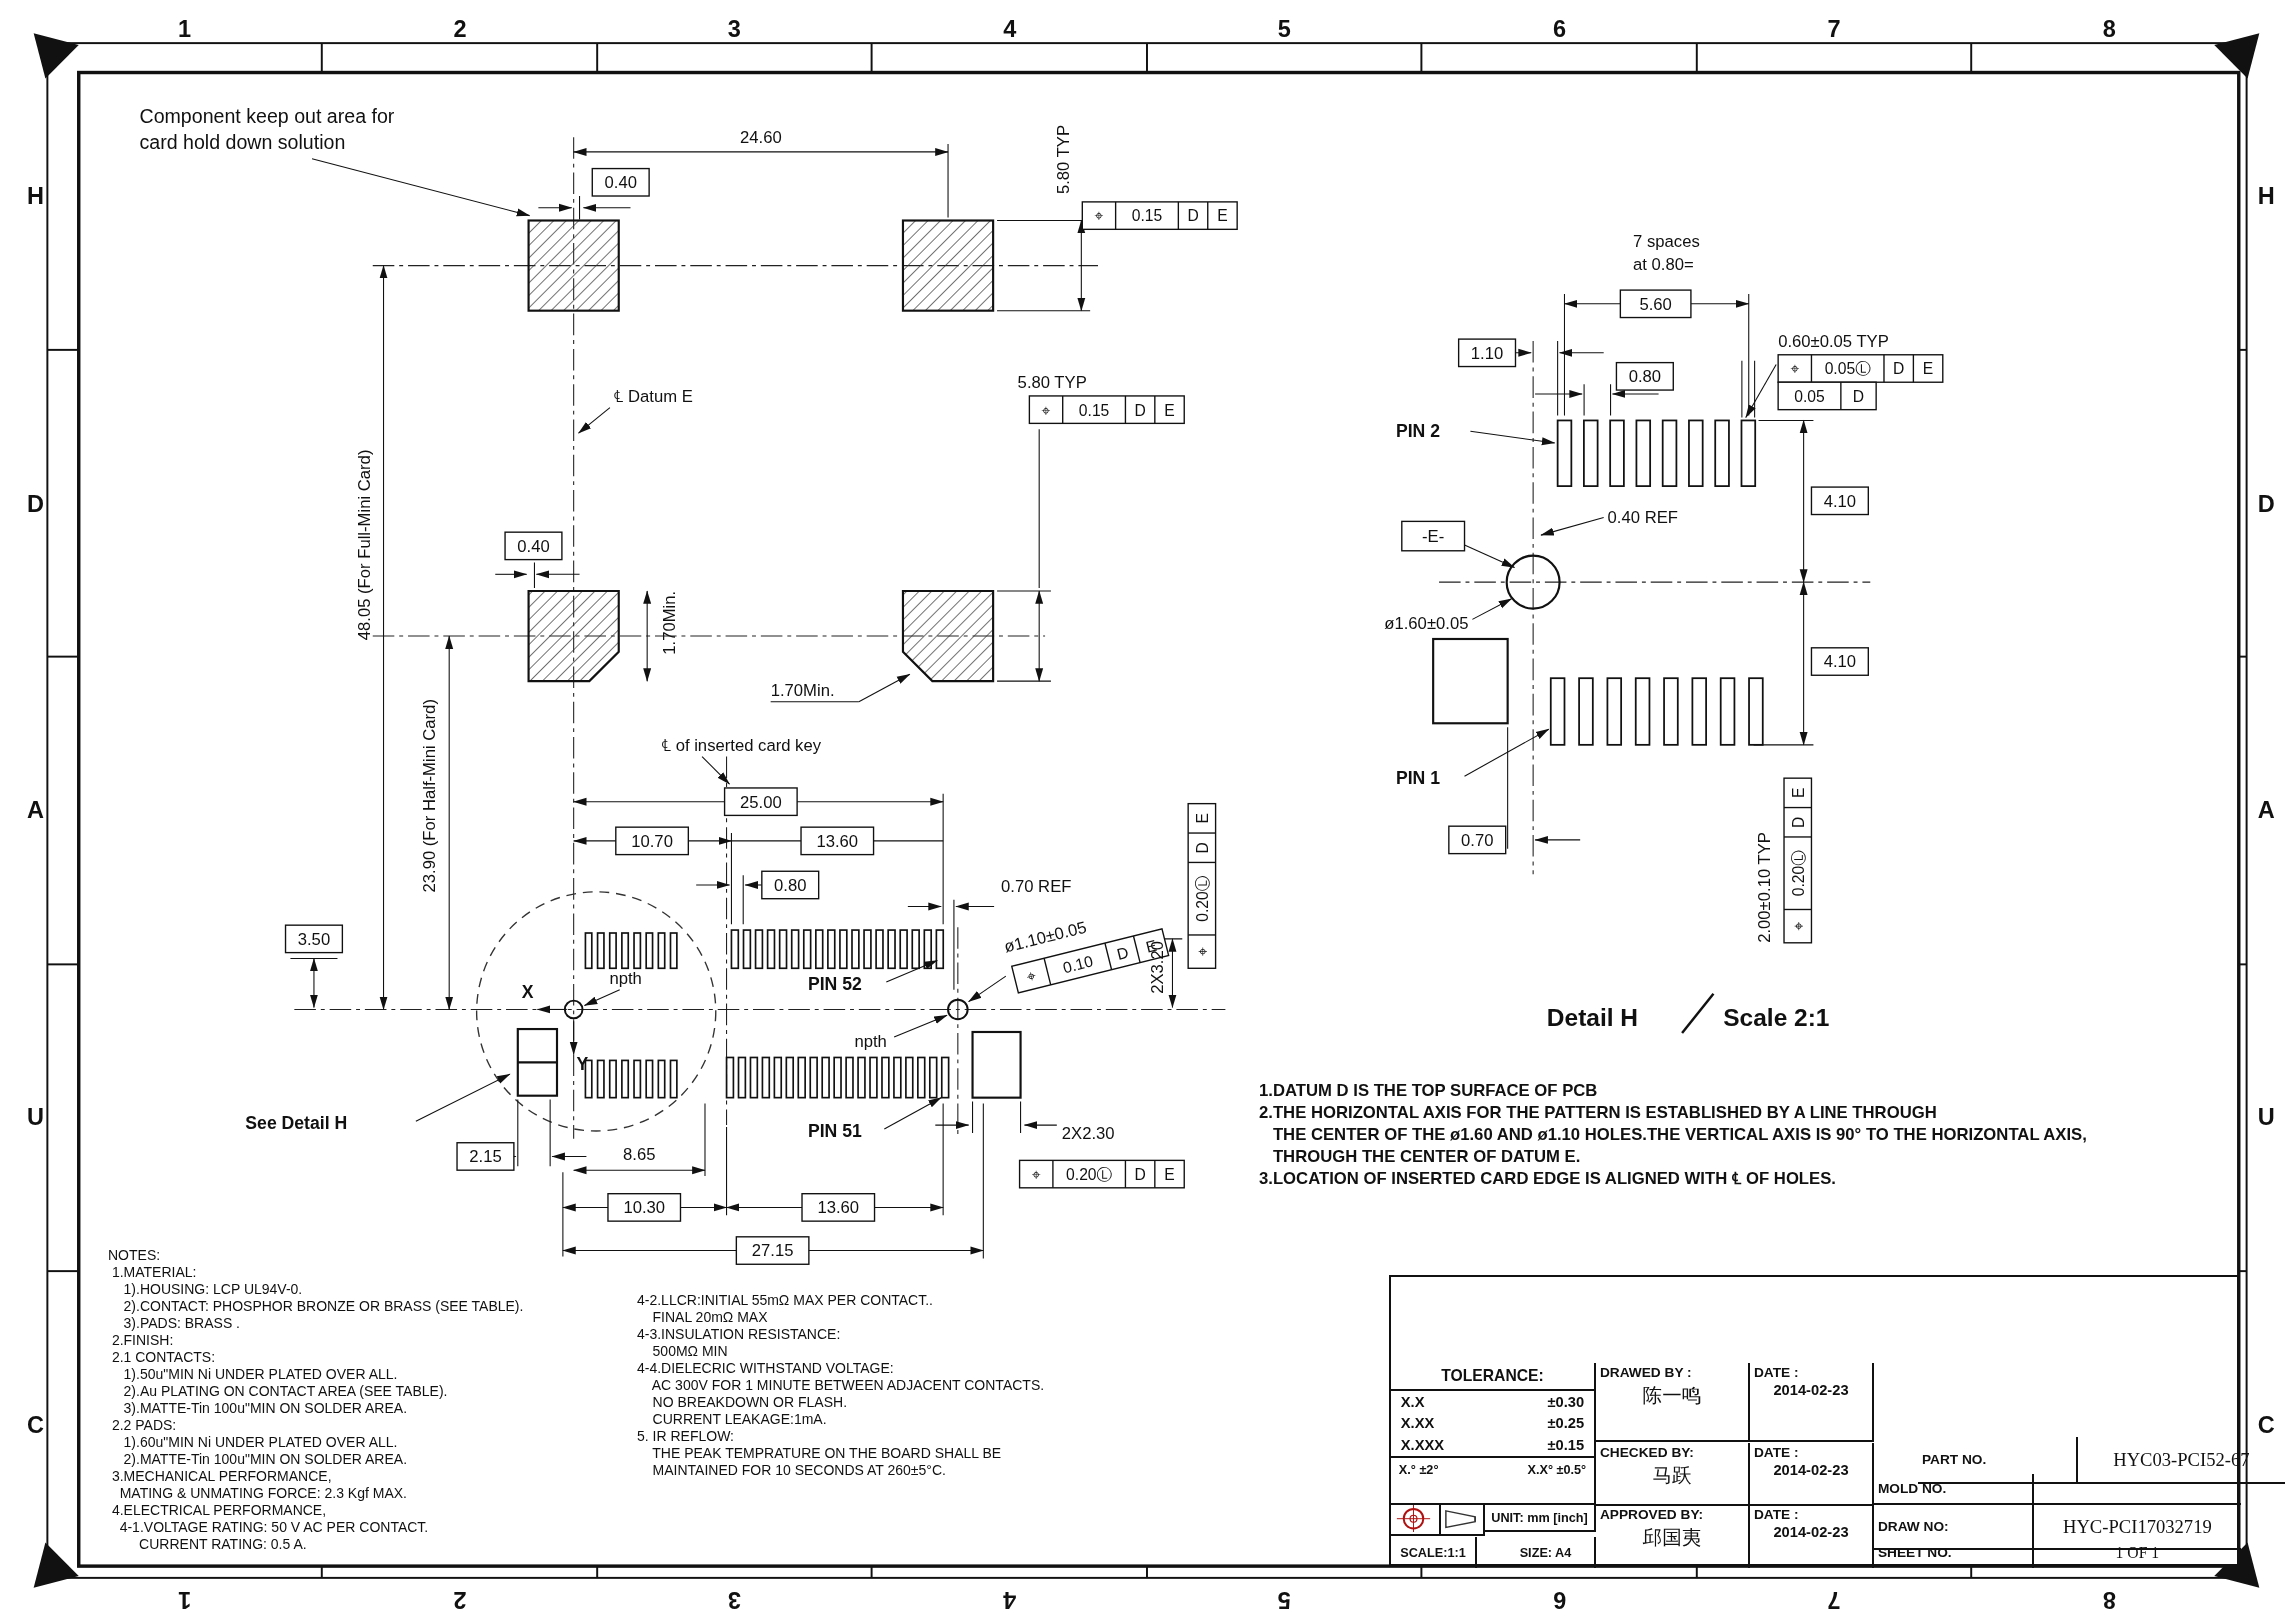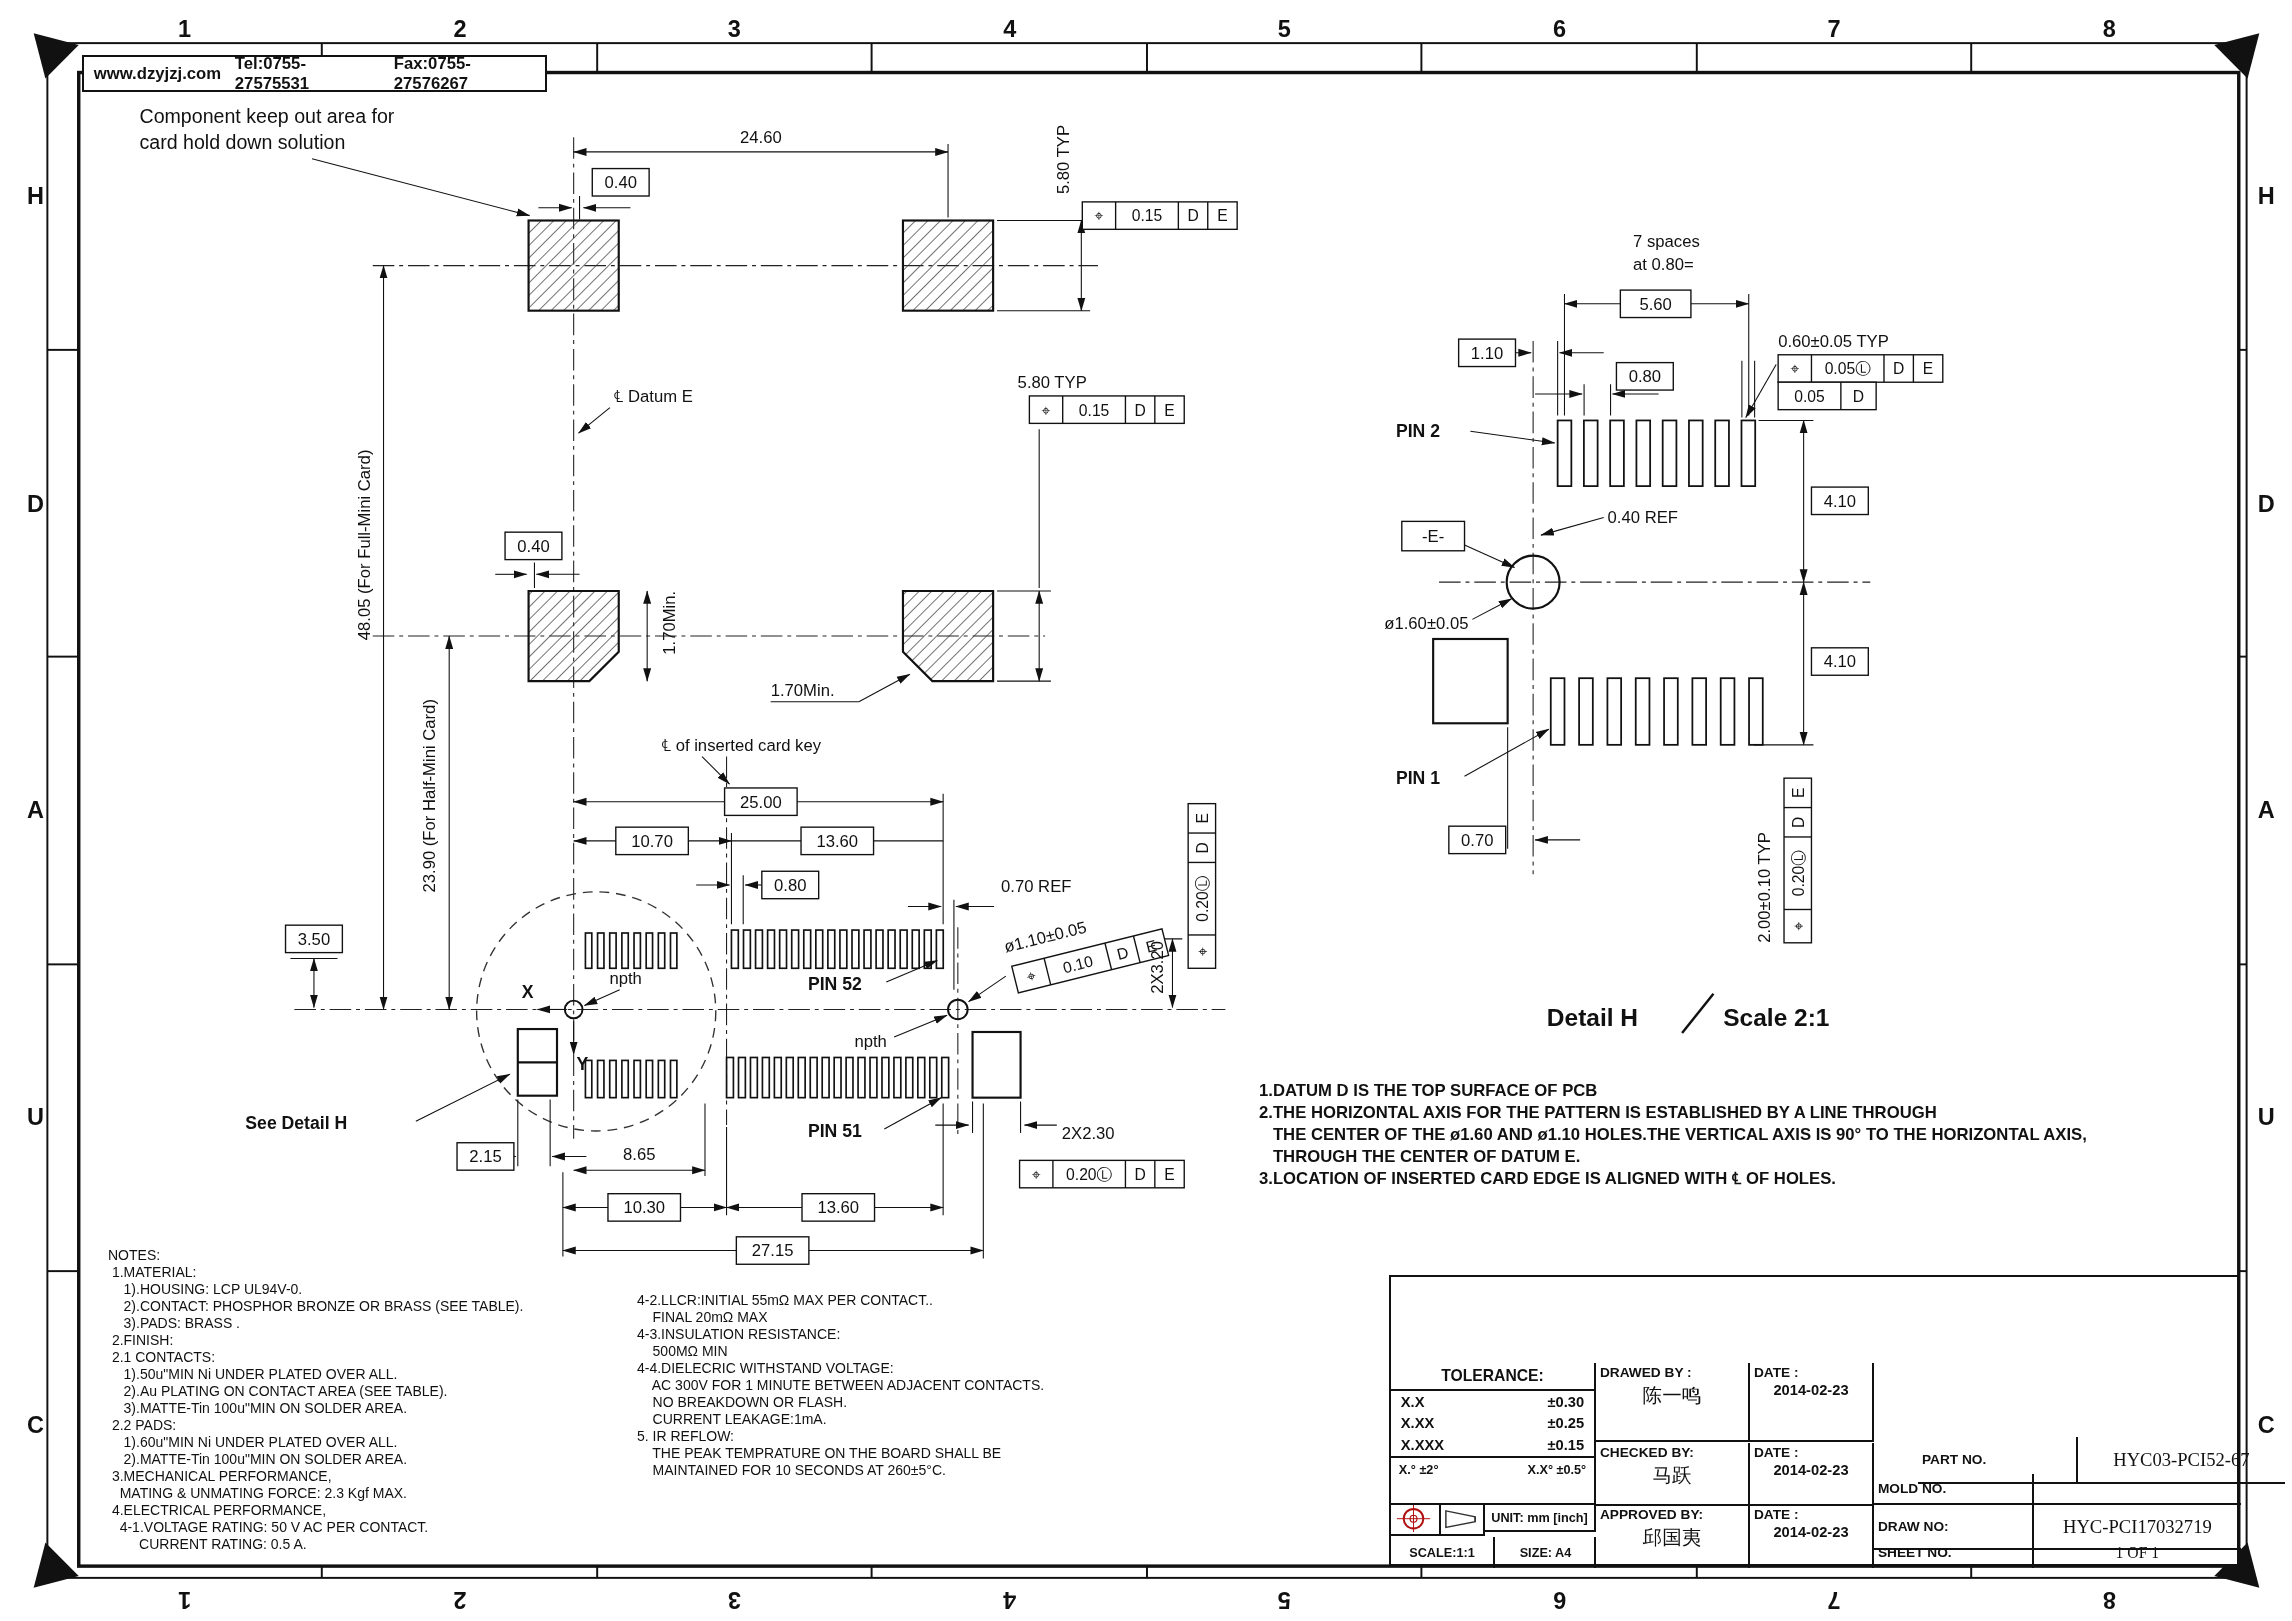--- a/index.html
+++ b/index.html
@@ -477,25 +477,20 @@
   <text class="d" x="1877" y="681" text-anchor="middle">4.10</text>
   <text class="db" x="1424" y="800">PIN 1</text>
   <text class="d" x="1507" y="863" text-anchor="middle">0.70</text>
   <text class="d" transform="translate(1806,962) rotate(-90)">2.00±0.10 TYP</text>
   <text class="big" x="1578" y="1047">Detail H</text>
   <text class="big" x="1758" y="1047">Scale 2:1</text>
 </g>
 </svg>
 
 
-<div id="infobar" class="abs">
-  <span>www.dzyjzj.com</span>
-  <span>Tel:0755-27575531</span>
-  <span>Fax:0755-27576267</span>
-</div>
 
 <div id="pattern-notes" class="abs"><div>1.DATUM D IS THE TOP SURFACE OF PCB</div><div>2.THE HORIZONTAL AXIS FOR THE PATTERN IS ESTABLISHED BY A LINE THROUGH</div><div>   THE CENTER OF THE ø1.60 AND ø1.10 HOLES.THE VERTICAL AXIS IS 90° TO THE HORIZONTAL AXIS,</div><div>   THROUGH THE CENTER OF DATUM E.</div><div>3.LOCATION OF INSERTED CARD EDGE IS ALIGNED WITH ℄ OF HOLES.</div></div>
 <div id="notes-left" class="abs"><div>NOTES:</div><div> 1.MATERIAL:</div><div>    1).HOUSING: LCP UL94V-0.</div><div>    2).CONTACT: PHOSPHOR BRONZE OR BRASS (SEE TABLE).</div><div>    3).PADS: BRASS .</div><div> 2.FINISH:</div><div> 2.1 CONTACTS:</div><div>    1).50u"MIN Ni UNDER PLATED OVER ALL.</div><div>    2).Au PLATING ON CONTACT AREA (SEE TABLE).</div><div>    3).MATTE-Tin 100u"MIN ON SOLDER AREA.</div><div> 2.2 PADS:</div><div>    1).60u"MIN Ni UNDER PLATED OVER ALL.</div><div>    2).MATTE-Tin 100u"MIN ON SOLDER AREA.</div><div> 3.MECHANICAL PERFORMANCE,</div><div>   MATING &amp; UNMATING FORCE: 2.3 Kgf MAX.</div><div> 4.ELECTRICAL PERFORMANCE,</div><div>   4-1.VOLTAGE RATING: 50 V AC PER CONTACT.</div><div>        CURRENT RATING: 0.5 A.</div></div>
 <div id="notes-mid" class="abs"><div>4-2.LLCR:INITIAL 55mΩ MAX PER CONTACT..</div><div>    FINAL 20mΩ MAX</div><div>4-3.INSULATION RESISTANCE:</div><div>    500MΩ MIN</div><div>4-4.DIELECRIC WITHSTAND VOLTAGE:</div><div>    AC 300V FOR 1 MINUTE BETWEEN ADJACENT CONTACTS.</div><div>    NO BREAKDOWN OR FLASH.</div><div>    CURRENT LEAKAGE:1mA.</div><div>5. IR REFLOW:</div><div>    THE PEAK TEMPRATURE ON THE BOARD SHALL BE</div><div>    MAINTAINED FOR 10 SECONDS AT 260±5°C.</div></div>
 
 
 <div id="titleblock" class="abs">
 
 
 
@@ -583,21 +578,21 @@
   </div>
   <div class="cell br bb" style="left:50px;top:228px;width:44px;height:31px;">
     <svg width="40" height="27.4" viewBox="0 0 41 28">
       <polygon points="5,6 35,12 35,17 5,23" fill="none" stroke="#333" stroke-width="1.5"></polygon>
       <line x1="35" y1="12" x2="35" y2="17" stroke="#333" stroke-width="1.5"></line>
     </svg>
   </div>
   <div class="cell bb br" style="left:94px;top:228px;width:111px;height:27px;">
     <div class="smallcap">UNIT:  mm  [inch]</div>
   </div>
-  <div class="cell br" style="left:0;top:260px;width:104px;height:31px;text-align:right;">
+  <div class="cell br" style="left:0;top:260px;width:86px;height:31px;text-align:right;">
     <div class="smallcap">SCALE:1:1</div>
   </div>
   <div class="cell br" style="left:106px;top:260px;width:99px;height:31px;">
     <div class="smallcap">SIZE: A4</div>
   </div>
 </div>
 
 </div>
 
 

